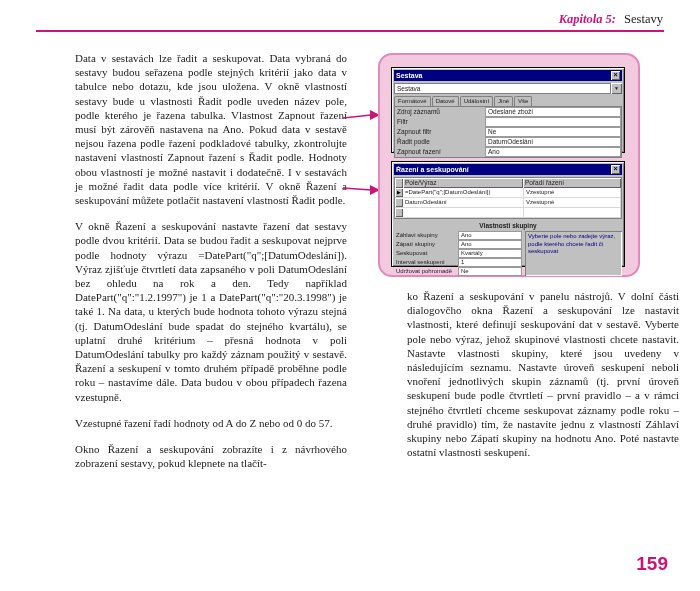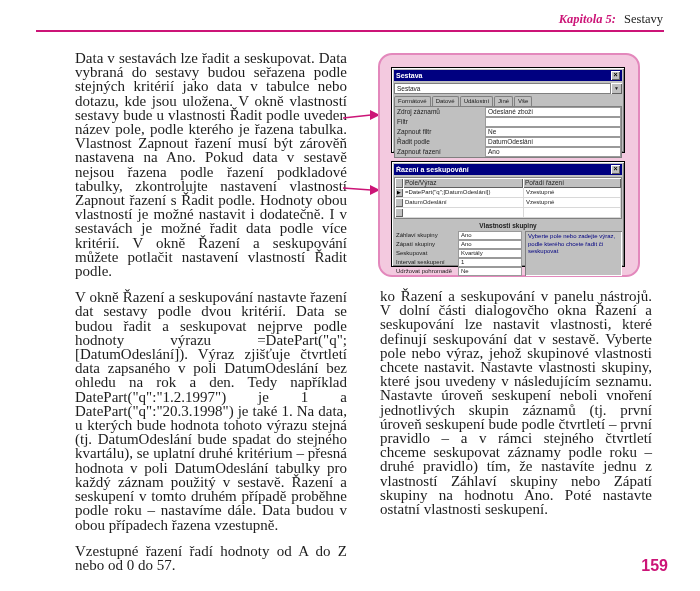--- a/index.html
+++ b/index.html
@@ -9,27 +9,27 @@
     margin:0 auto;
   }
 
   
   .chapter-header { position:absolute; top:12px; right:37px; font-size:12.5px; white-space:nowrap; }
   .chapter-label { color:#cc1477; font-style:italic; font-weight:bold; }
   .chapter-title { color:#222222; margin-left:5px; }
   .header-rule { position:absolute; top:30px; left:36px; right:36px; height:2px; background:#cc1477; }
 
   
-  .col { position:absolute; width:272px; font-size:15px; line-height:14.2px; text-align:justify; }
+  .col { position:absolute; width:272px; font-size:11px; line-height:14.2px; text-align:justify; }
   .col-left  { left:75px;  top:51px; }
-  .col-right { left:380px; top:289px; }
+  .col-right { left:407px; top:289px; }
   .col p { margin:0 0 12px 0; }
 
   .page-number { position:absolute; right:32px; bottom:16px; color:#cc1477;
-    font-weight:bold; font-size:16px; font-family:"Liberation Sans", sans-serif; }
+    font-weight:bold; font-size:19px; font-family:"Liberation Sans", sans-serif; }
 
   
   .figure-panel { position:absolute; left:378px; top:53px; width:262px; height:224px;
     background:#f3c9df; border:2px solid #e388bc; border-radius:14px; box-sizing:border-box; }
 
   
   .win { position:absolute; background:#c0c0c0;
     border:1px solid #000000;
     box-shadow: inset 1px 1px 0 #ffffff, inset -1px -1px 0 #808080;
     font-family:"Liberation Sans", sans-serif; box-sizing:border-box; }
@@ -93,20 +93,21 @@
   <div class="chapter-header">
     <span class="chapter-label">Kapitola 5:</span>
     <span class="chapter-title">Sestavy</span>
   </div>
   <div class="header-rule"></div>
 
   <div class="col col-left">
     <p>Data v sestavách lze řadit a seskupovat. Data vybraná do sestavy budou seřazena podle stejných kritérií jako data v tabulce nebo dotazu, kde jsou uložena. V okně vlastností sestavy bude u vlastnosti Řadit podle uveden název pole, podle kterého je řazena tabulka. Vlastnost Zapnout řazení musí být zárověň nastavena na Ano. Pokud data v sestavě nejsou řazena podle řazení podkladové tabulky, zkontrolujte nastavení vlastností Zapnout řazení s Řadit podle. Hodnoty obou vlastností je možné nastavit i dodatečně. I v sestavách je možné řadit data podle více kritérií. V okně Řazení a seskupování můžete potlačit nastavení vlastností Řadit podle.</p>
     <p>V okně Řazení a seskupování nastavte řazení dat sestavy podle dvou kritérií. Data se budou řadit a seskupovat nejprve podle hodnoty výrazu =DatePart("q";[DatumOdeslání]). Výraz zjišťuje čtvrtletí data zapsaného v poli DatumOdeslání bez ohledu na rok a den. Tedy například DatePart("q":"1.2.1997") je 1 a DatePart("q":"20.3.1998") je také 1. Na data, u kterých bude hodnota tohoto výrazu stejná (tj. DatumOdeslání bude spadat do stejného kvartálu), se uplatní druhé kritérium – přesná hodnota v poli DatumOdeslání tabulky pro každý záznam použitý v sestavě. Řazení a seskupení v tomto druhém případě proběhne podle roku – nastavíme dále. Data budou v obou případech řazena vzestupně.</p>
     <p>Vzestupné řazení řadí hodnoty od A do Z nebo od 0 do 57.</p>
+    <p>Okno Řazení a seskupování zobrazíte i z návrhového zobrazení sestavy, pokud klepnete na tlačít-</p>
   </div>
 
   <div class="col col-right">
     <p>ko Řazení a seskupování v panelu nástrojů. V dolní části dialogovčho okna Řazení a seskupování lze nastavit vlastnosti, které definují seskupování dat v sestavě. Vyberte pole nebo výraz, jehož skupinové vlastnosti chcete nastavit. Nastavte vlastnosti skupiny, které jsou uvedeny v následujícím seznamu. Nastavte úroveň seskupení neboli vnoření jednotlivých skupin záznamů (tj. první úroveň seskupení bude podle čtvrtletí – první pravidlo – a v rámci stejného čtvrtletí chceme seskupovat záznamy podle roku – druhé pravidlo) tím, že nastavíte jednu z vlastností Záhlaví skupiny nebo Zápatí skupiny na hodnotu Ano. Poté nastavte ostatní vlastnosti seskupení.</p>
   </div>
 
   <svg class="arrow" style="left:341px; top:104px;" width="40" height="22">
     <line x1="2" y1="14" x2="30" y2="11" stroke="#cc1477" stroke-width="1.6"></line>
     <polygon points="29,6 39,11 29,16" fill="#cc1477"></polygon>
   </svg>

